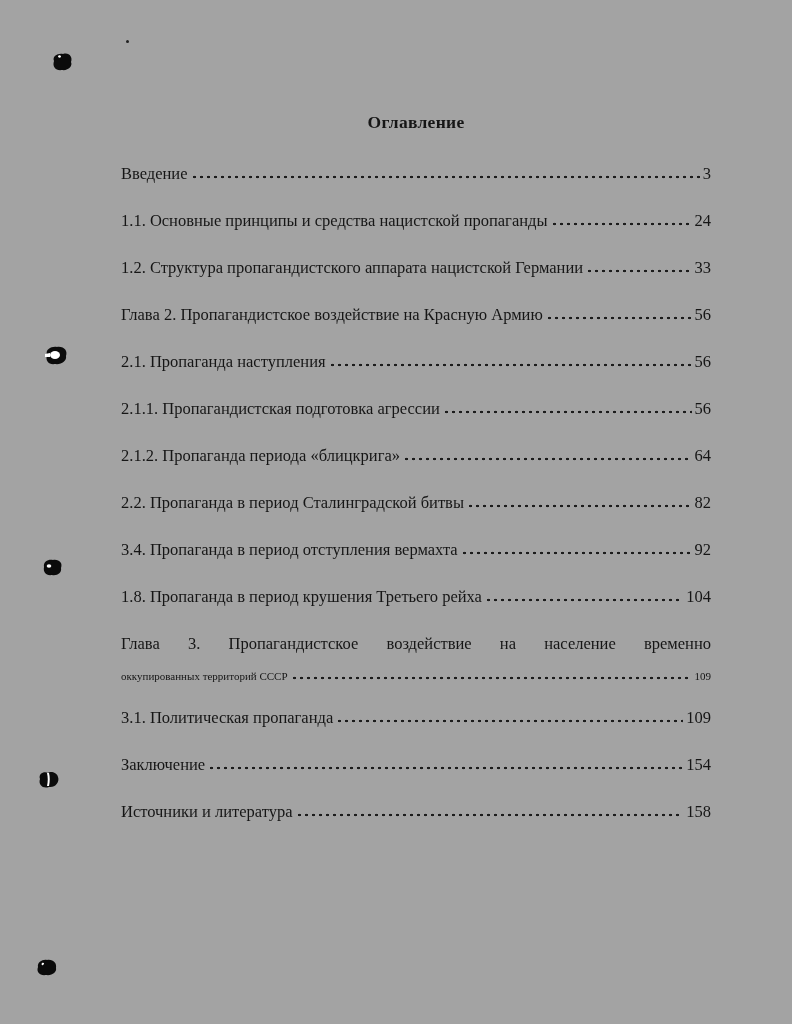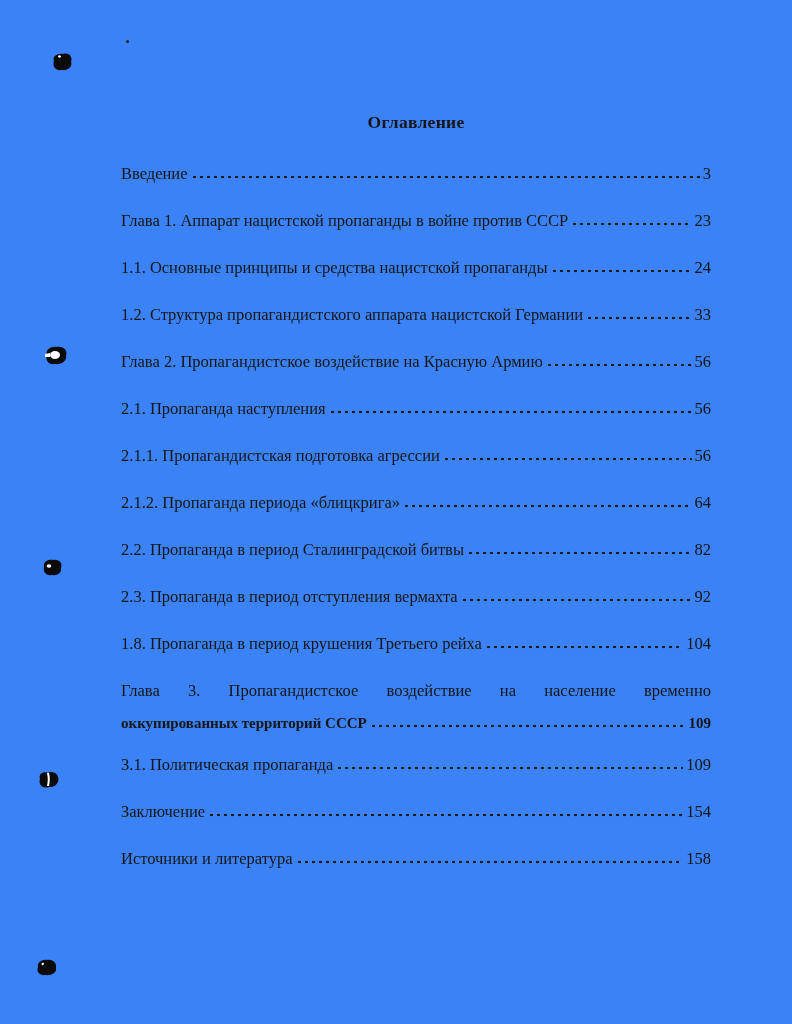--- a/index.html
+++ b/index.html
@@ -4,21 +4,21 @@
 <style>
   * { margin: 0; padding: 0; box-sizing: border-box; }
   html, body { width: 792px; height: 1024px; }
   body {
     background: #ffffff;
     font-family: "Liberation Serif", serif;
     color: #161616;
     position: relative;
     overflow: hidden;
   }
-  .sheet { position: absolute; inset: 0; background: #3b82f6; }
+  .sheet { position: absolute; inset: 0; background: #a3a3a3; }
   .content {
     position: absolute;
     left: 121px;
     top: 112px;
     width: 590px;
   }
   .title {
     text-align: center;
     font-weight: bold;
     font-size: 17.5px;
@@ -48,23 +48,22 @@
   .line1 {
     font-size: 16.5px;
     line-height: 21px;
     text-align: justify;
     text-align-last: justify;
     margin-bottom: 12px;
   }
   .line2 {
     display: flex;
     align-items: baseline;
-    font-size: 15px;
+    font-size: 11px;
     line-height: 21px;
-    font-weight: bold;
   }
   .blot { position: absolute; }
   .speck {
     position: absolute;
     width: 3px; height: 3px;
     background: #222;
     border-radius: 50%;
   }
 </style>
 </head>
@@ -108,25 +107,20 @@
   <div class="content">
 
     <div class="title">Оглавление</div>
 
     <div class="toc-entry">
       <span class="toc-label">Введение</span>
       <span class="leader"></span>
       <span class="pagenum">3</span>
     </div>
 
-    <div class="toc-entry">
-      <span class="toc-label">Глава 1. Аппарат нацистской пропаганды в войне против СССР</span>
-      <span class="leader"></span>
-      <span class="pagenum">23</span>
-    </div>
 
     <div class="toc-entry">
       <span class="toc-label">1.1. Основные принципы и средства нацистской пропаганды</span>
       <span class="leader"></span>
       <span class="pagenum">24</span>
     </div>
 
     <div class="toc-entry">
       <span class="toc-label">1.2. Структура пропагандистского аппарата нацистской Германии</span>
       <span class="leader"></span>
@@ -157,21 +151,21 @@
       <span class="pagenum">64</span>
     </div>
 
     <div class="toc-entry">
       <span class="toc-label">2.2. Пропаганда в период Сталинградской битвы</span>
       <span class="leader"></span>
       <span class="pagenum">82</span>
     </div>
 
     <div class="toc-entry">
-      <span class="toc-label">2.3. Пропаганда в период отступления вермахта</span>
+      <span class="toc-label">3.4. Пропаганда в период отступления вермахта</span>
       <span class="leader"></span>
       <span class="pagenum">92</span>
     </div>
 
     <div class="toc-entry">
       <span class="toc-label">1.8. Пропаганда в период крушения Третьего рейха</span>
       <span class="leader"></span>
       <span class="pagenum">104</span>
     </div>
 

